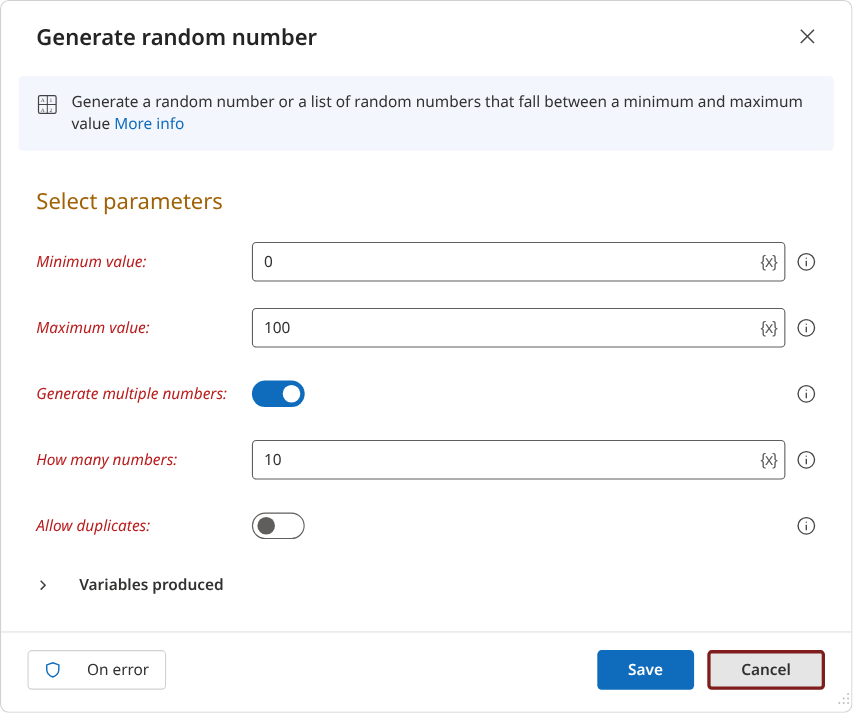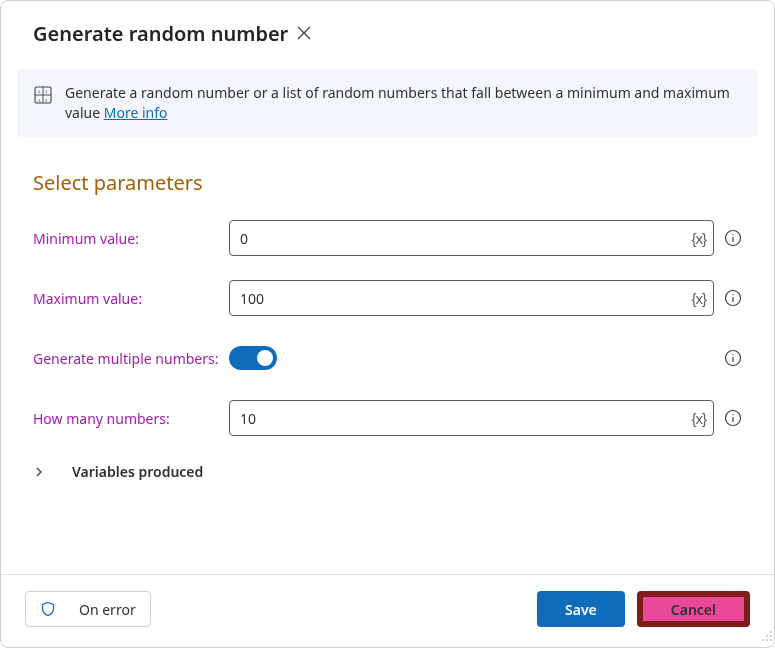--- a/index.html
+++ b/index.html
@@ -19,20 +19,21 @@
     height: 648px;
     border: 1px solid #d1d1d1;
     border-radius: 8px;
     background: #fff;
     display: flex;
     flex-direction: column;
   }
   .dialog-header {
     display: flex;
     align-items: center;
+    justify-content: space-between;
     padding: 16px 24px 12px 32px;
   }
   .dialog-title {
     font-size: 20px;
     font-weight: 600;
     color: #242424;
   }
   .close-btn {
     width: 32px;
     height: 32px;
@@ -58,21 +59,20 @@
     margin-top: 2px;
     color: #424242;
   }
   .banner-text {
     flex: 1;
     line-height: 20px;
     color: #323130;
   }
   .more-info {
     color: #0f6cbd;
-    text-decoration: underline;
     cursor: pointer;
   }
 
   .body {
     flex: 1;
     padding: 0 32px;
     overflow: auto;
   }
   .section-title {
     font-size: 20px;
@@ -82,21 +82,22 @@
   }
 
   .param-row {
     display: flex;
     align-items: center;
     margin-top: 24px;
     min-height: 36px;
   }
   .param-label {
     flex: 0 0 196px;
-    color: #a21caf;
+    color: #b91c1c;
+    font-style: italic;
   }
   .param-control {
     flex: 1;
     display: flex;
     align-items: center;
   }
   .param-info {
     flex: 0 0 auto;
     margin-left: 10px;
     color: #424242;
@@ -206,23 +207,23 @@
     font-weight: 600;
     text-align: right;
   }
   .btn-primary {
     background: #0f6cbd;
     color: #fff;
     border: none;
     margin-right: 12px;
   }
   .btn-secondary {
-    background: #ec4899;
-    color: #323130;
-    border: 6px solid #7f1d1d;
+    background: #e5e5e5;
+    color: #323130;
+    border: 3px solid #7f1d1d;
   }
   .resize-grip {
     position: absolute;
     right: 2px;
     bottom: 2px;
     color: #bdbdbd;
   }
 </style>
 </head>
 <body>
@@ -317,20 +318,35 @@
       </div>
       <span class="param-info">
         <svg width="18" height="18" viewBox="0 0 18 18" fill="none" stroke="currentColor" stroke-width="1.2">
             <circle cx="9" cy="9" r="7.5"></circle>
             <circle cx="9" cy="5.7" r="0.6" fill="currentColor" stroke="none"></circle>
             <path d="M9 8 V13"></path>
           </svg>
       </span>
     </div>
 
+    <div class="param-row">
+      <div class="param-label">Allow duplicates:</div>
+      <div class="param-control">
+        <div class="toggle off">
+            <div class="knob"></div>
+          </div>
+      </div>
+      <span class="param-info">
+        <svg width="18" height="18" viewBox="0 0 18 18" fill="none" stroke="currentColor" stroke-width="1.2">
+            <circle cx="9" cy="9" r="7.5"></circle>
+            <circle cx="9" cy="5.7" r="0.6" fill="currentColor" stroke="none"></circle>
+            <path d="M9 8 V13"></path>
+          </svg>
+      </span>
+    </div>
 
     <div class="vars-row">
       <span class="chevron">
         <svg width="12" height="12" viewBox="0 0 12 12" fill="none" stroke="currentColor" stroke-width="1.4">
             <path d="M4 2 L8 6 L4 10"></path>
           </svg>
       </span>
       <span class="vars-label">Variables produced</span>
     </div>
 

